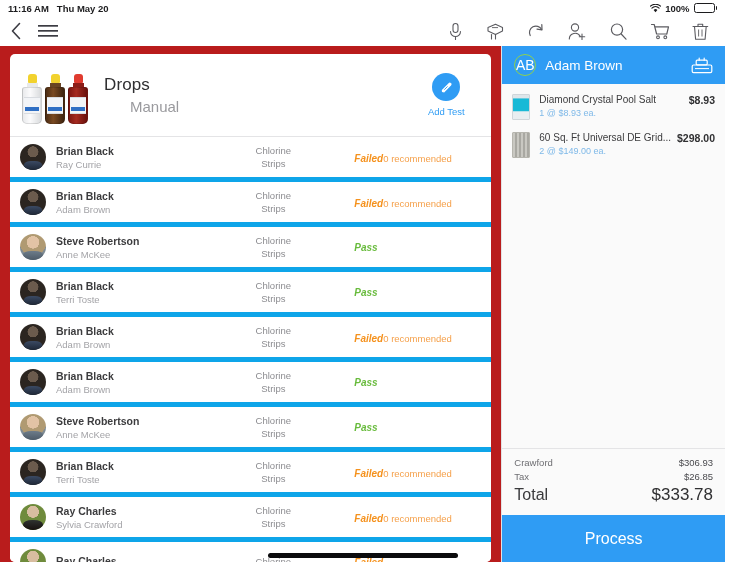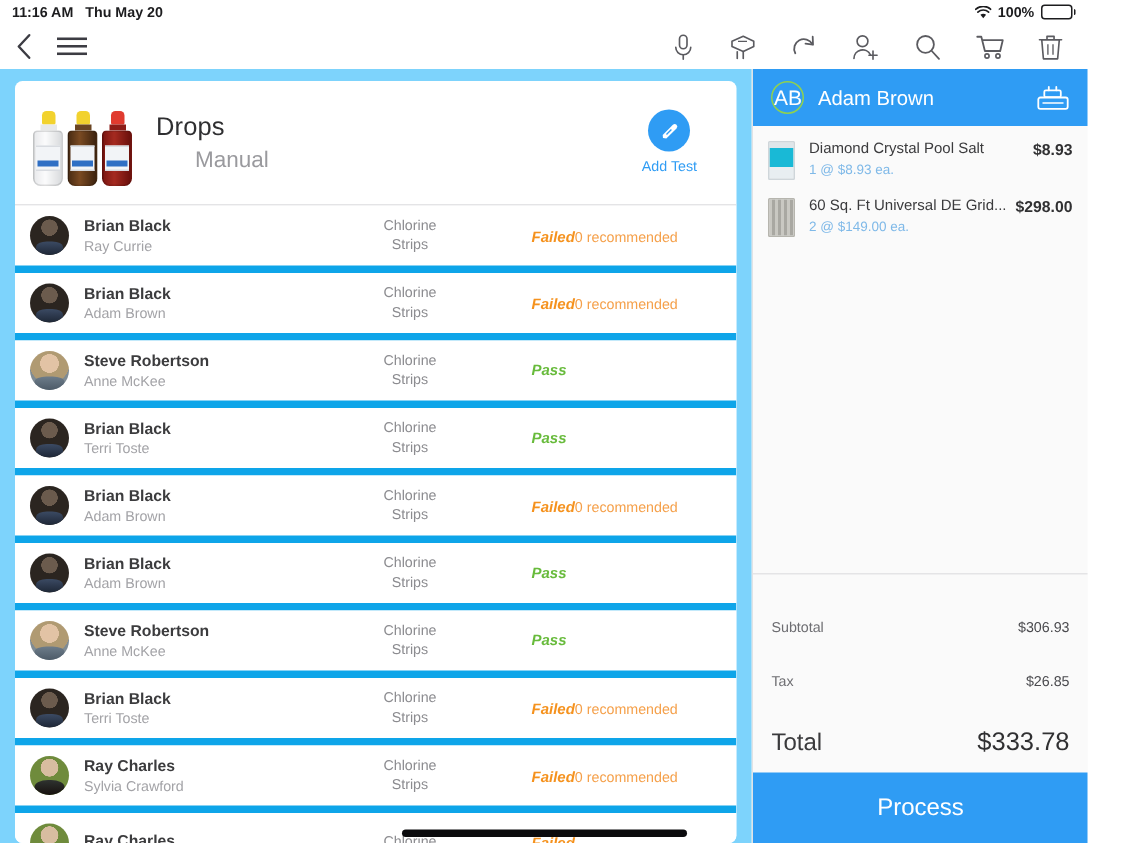--- a/index.html
+++ b/index.html
@@ -40,21 +40,21 @@
     cursor:pointer; color:#3c3c43;
   }
   .nav-right { margin-left:auto; display:flex; align-items:center; gap:22px; padding-right:6px; }
   .nav-right .icon-btn svg { display:block; }
 
   
   .content { display:flex; height:516px; }
 
   
   .left-pane {
-    width:525px; background:#7dd3fc; padding:8px 10px 0 10px;
+    width:525px; background:#b91c1c; padding:8px 10px 0 10px;
     position:relative; overflow:hidden;
   }
   .card {
     background:#ffffff; border-radius:5px; overflow:hidden;
     height:100%;
   }
   .card-header {
     display:flex; align-items:center; padding:10px 14px 10px 10px;
     border-bottom:1px solid #e4e4e6; height:83px;
   }
@@ -175,21 +175,21 @@
   .cart-name {
     font-size:10px; color:#3b3b3d; white-space:nowrap; overflow:hidden;
     text-overflow:ellipsis;
   }
   .cart-qty { font-size:9px; color:#7fb9e8; margin-top:3px; }
   .cart-price { font-size:10.5px; color:#303032; font-weight:bold; margin-left:6px; white-space:nowrap; }
 
   .totals { border-top:1px solid #e4e4e6; padding:8px 12px 10px 12px; background:#fafafa; }
   .tot-row { display:flex; align-items:baseline; margin-bottom:3px; }
   .tot-label { font-size:9.5px; color:#6e6e72; }
-  .tot-val { margin-left:auto; font-size:9.5px; color:#4a4a4e;margin-top:22px; }
+  .tot-val { margin-left:auto; font-size:9.5px; color:#4a4a4e; }
   .tot-row.grand { margin-top:3px; margin-bottom:0; }
   .tot-row.grand .tot-label { font-size:16px; color:#3a3a3c; }
   .tot-row.grand .tot-val { font-size:17px; color:#303032; }
 
   .process-btn {
     height:47px; background:#2f9cf4; color:#fff; font-size:16px;
     display:flex; align-items:center; justify-content:center; cursor:pointer;
   }
 
   
@@ -526,21 +526,21 @@
             <div class="cart-text">
               <div class="cart-name">60 Sq. Ft Universal DE Grid...</div>
               <div class="cart-qty">2 @ $149.00 ea.</div>
             </div>
             <div class="cart-price">$298.00</div>
           </div>
         </div>
 
       <div class="totals">
         <div class="tot-row">
-          <span class="tot-label">Subtotal</span>
+          <span class="tot-label">Crawford</span>
           <span class="tot-val">$306.93</span>
         </div>
         <div class="tot-row">
           <span class="tot-label">Tax</span>
           <span class="tot-val">$26.85</span>
         </div>
         <div class="tot-row grand">
           <span class="tot-label">Total</span>
           <span class="tot-val">$333.78</span>
         </div>

